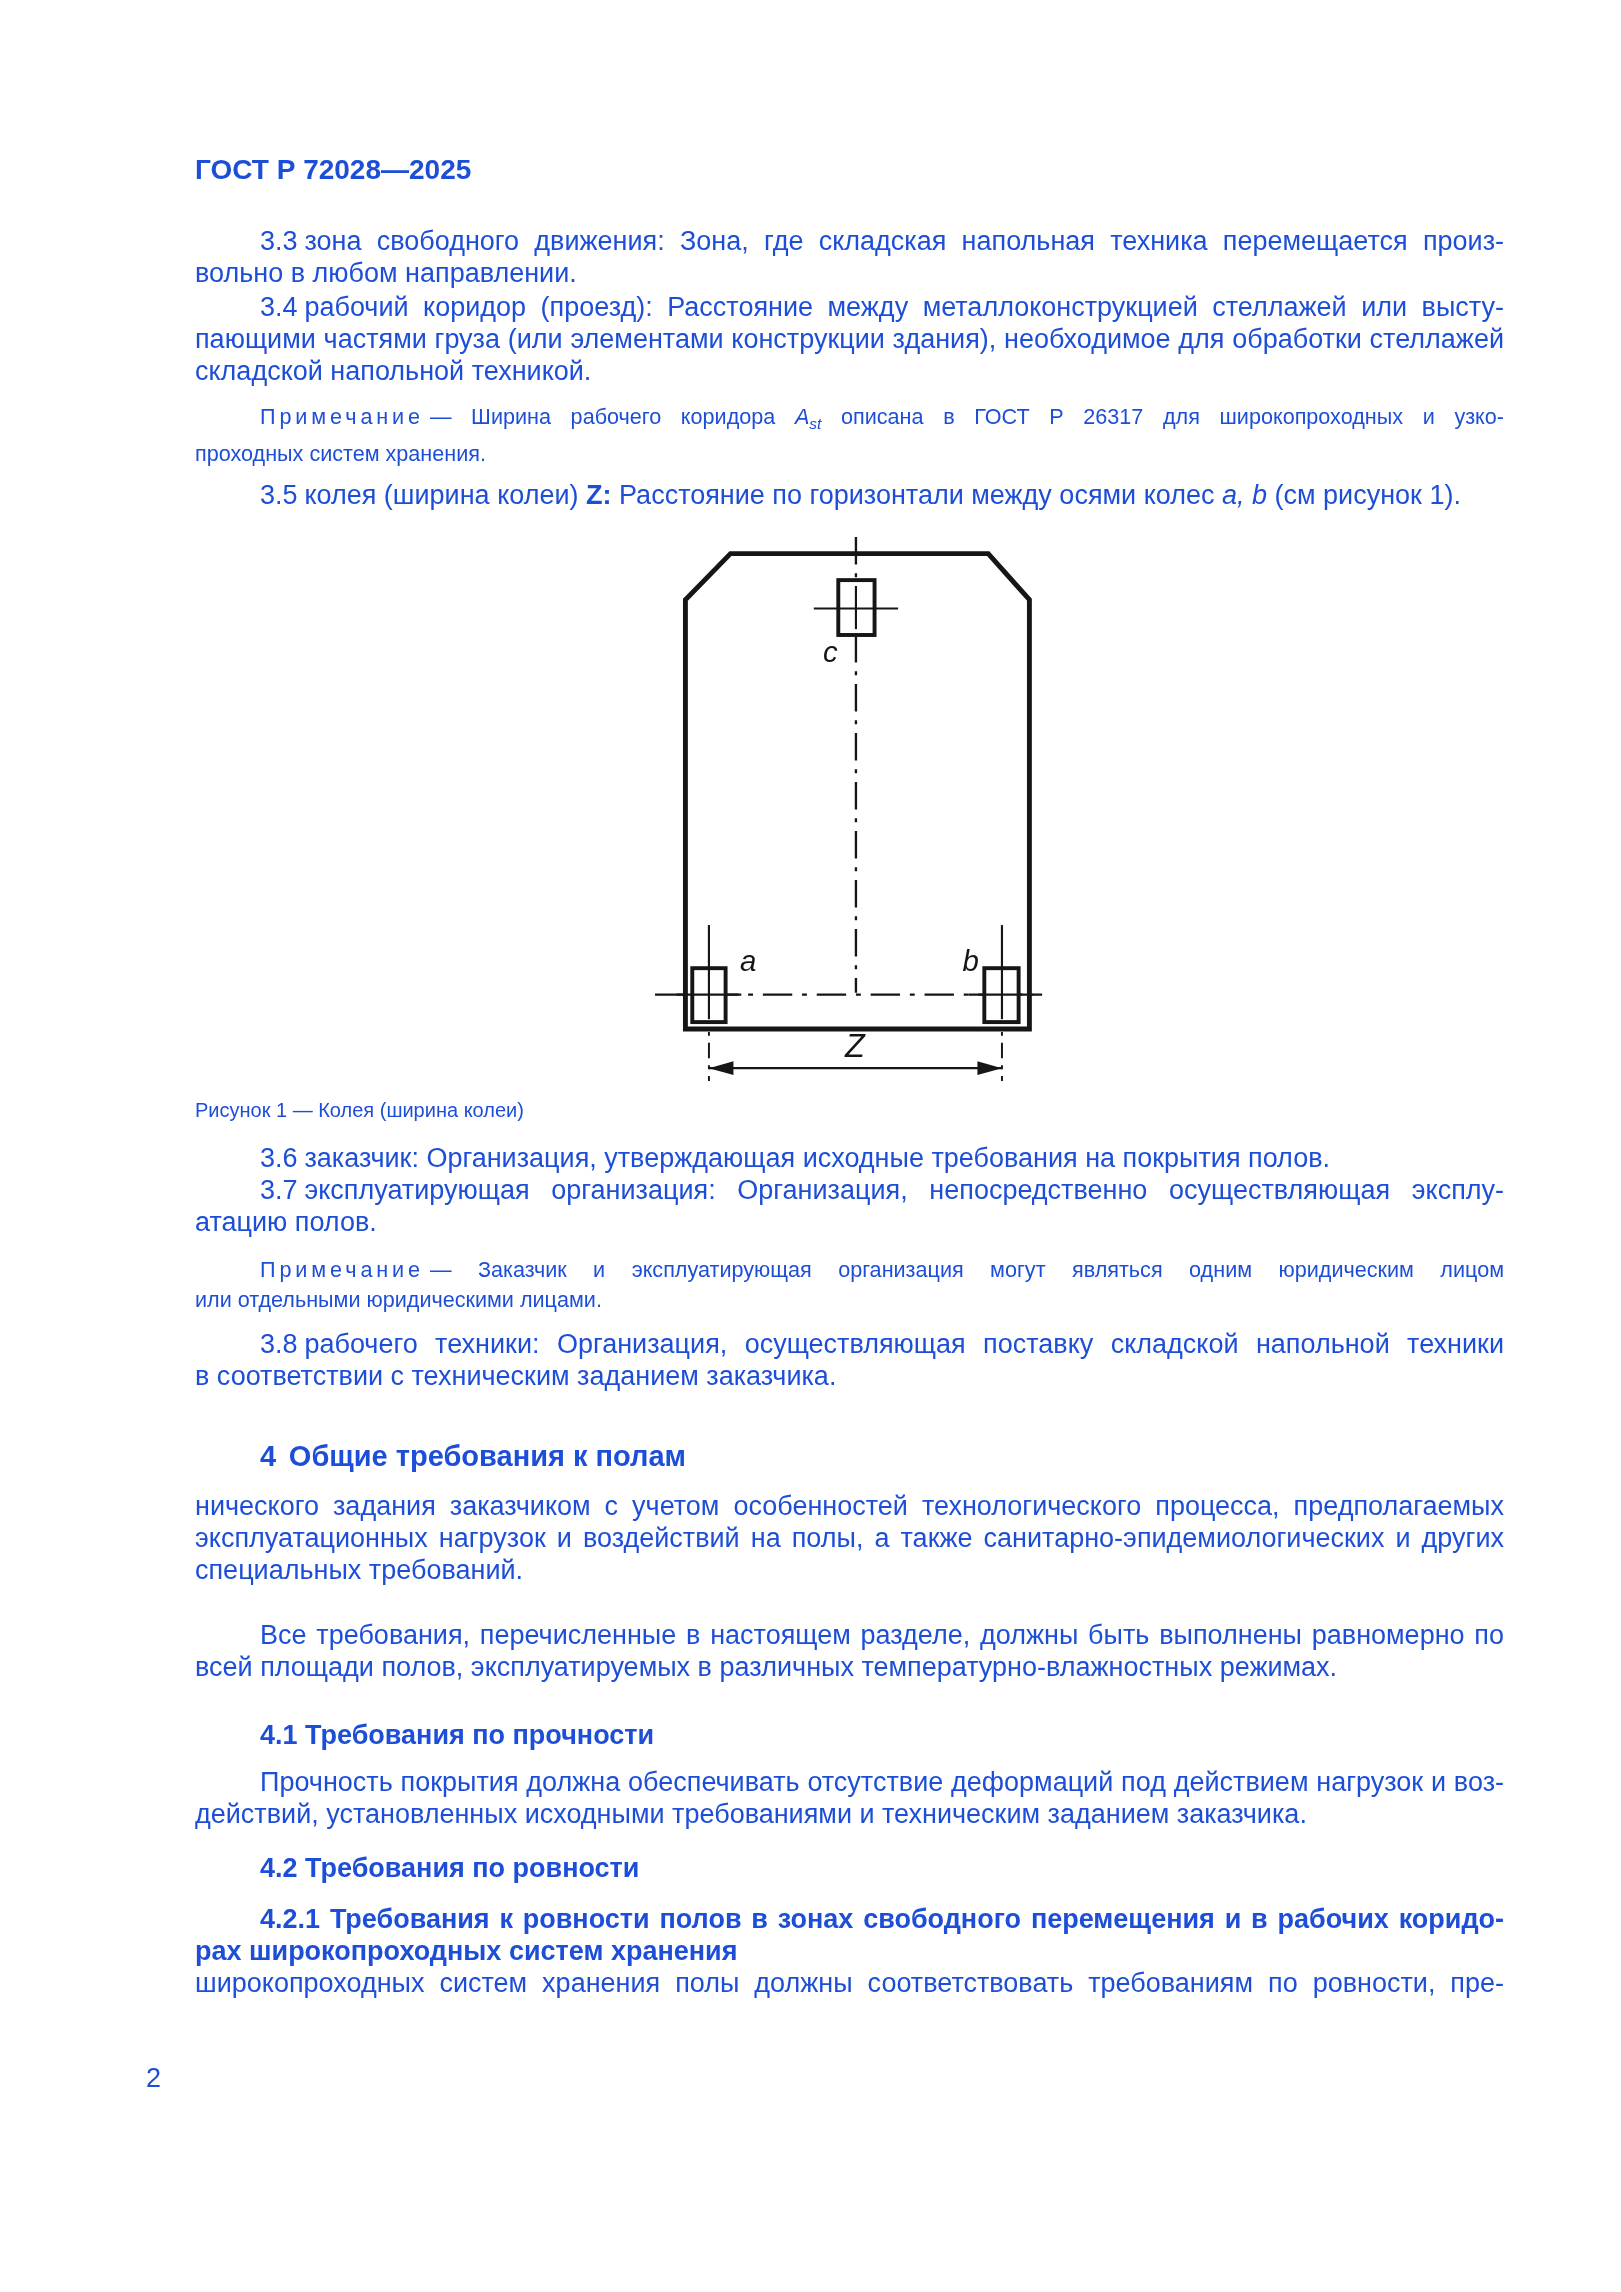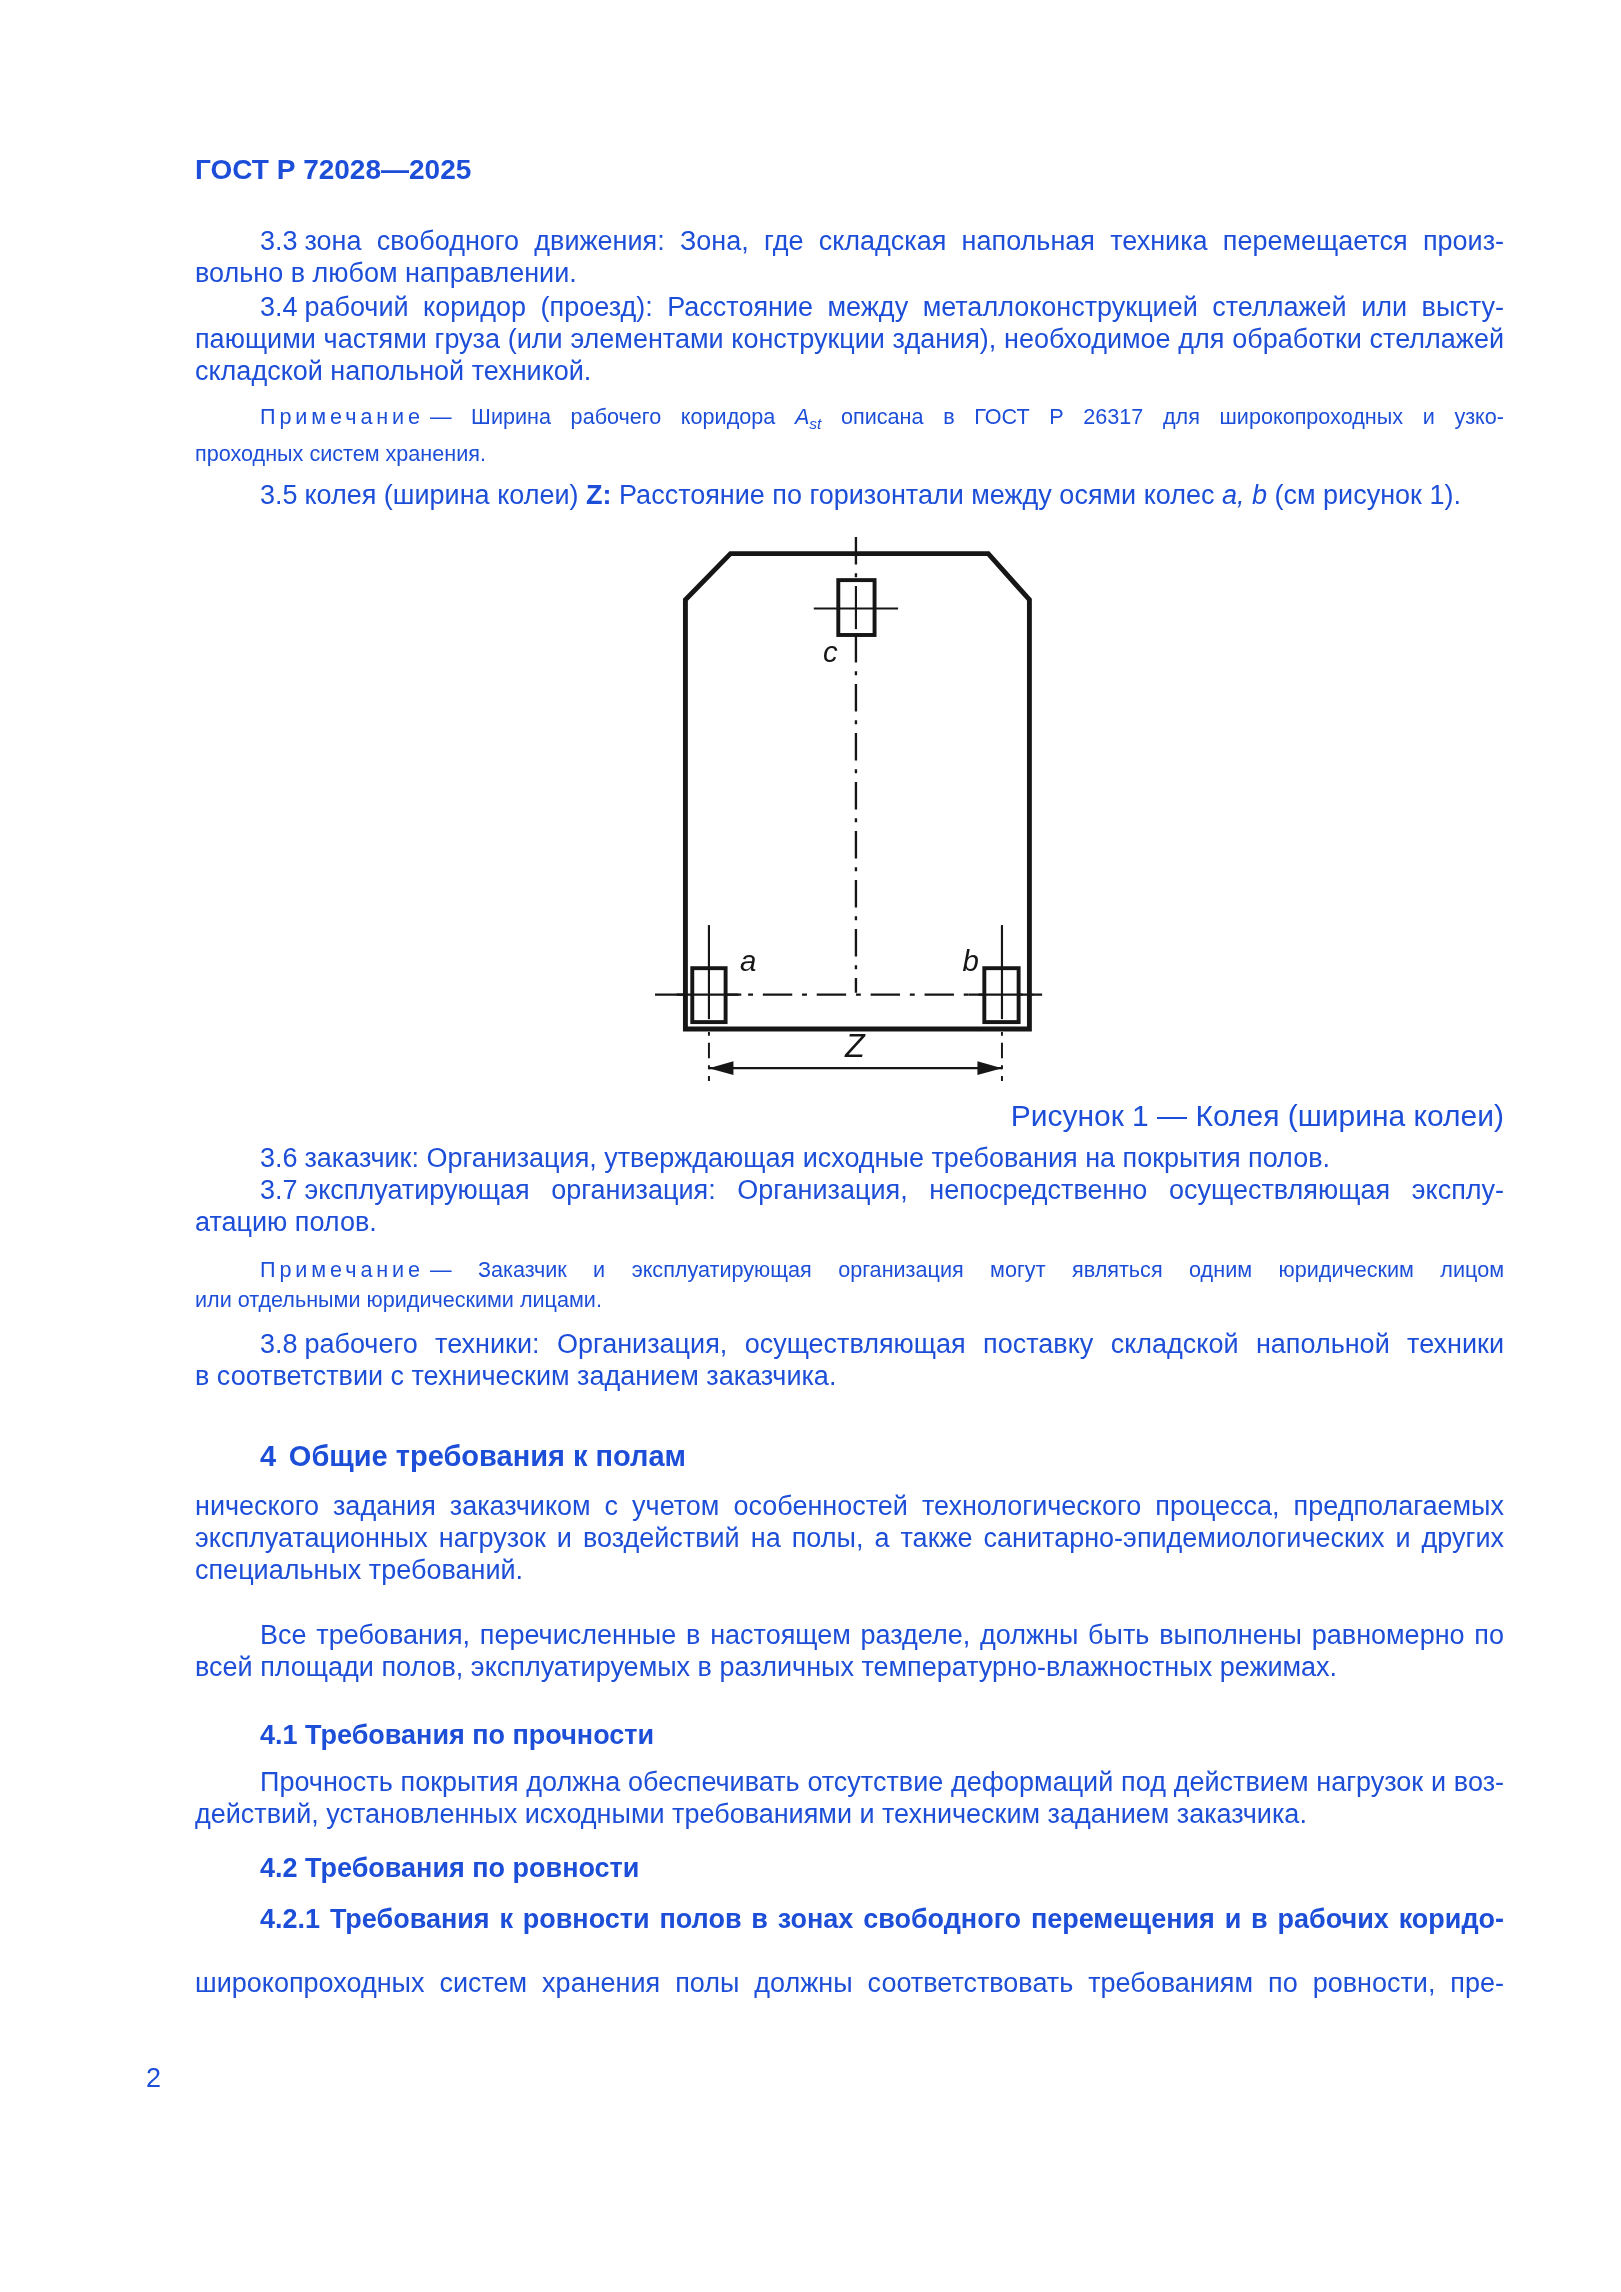--- a/index.html
+++ b/index.html
@@ -16,21 +16,21 @@
   .i   { font-style:italic; }
   .bi  { font-weight:bold; }
   .num { margin-right:6.9px; }
   .note { font-size:21.6px; line-height:30px; }
   .note .sp { letter-spacing:3.9px; }
   .note .dash { margin-left:5.9px; }
   sub { font-size:0.72em; }
   .h1 { font-weight:bold; font-size:29px; line-height:35px; }
   .h1 .num { margin-right:12.7px; }
   .h2 { font-weight:bold; font-size:27px; line-height:32px; }
-  .caption { position:absolute; left:195px; width:1309px; text-align:right; font-size:30px; }
+  .caption { position:absolute; left:195px; width:1309px; text-align:left; font-size:20px; }
   .pagenum { position:absolute; left:146px; top:2063px; font-size:27px; }
   .fig { position:absolute; left:608px; top:529px; width:490px; height:554px; }
   svg text { font-family:"Liberation Sans", sans-serif; font-style:italic; fill:#161616; }
 </style>
 </head>
 <body>
 
 <div class="page">
 
   <div class="blk hdr" style="top:154px">
@@ -127,20 +127,21 @@
     <div class="ln jl ind"><span>Прочность покрытия должна обеспечивать отсутствие деформаций под действием нагрузок и воз-</span></div>
     <div class="ln"><span>действий, установленных исходными требованиями и техническим заданием заказчика.</span></div>
   </div>
 
   <div class="blk h2" style="top:1852px">
     <div class="ln ind"><span>4.2 Требования по ровности</span></div>
   </div>
 
   <div class="blk h2" style="top:1903px">
     <div class="ln jl ind"><span>4.2.1 Требования к ровности полов в зонах свободного перемещения и в рабочих коридо-</span></div>
+    <div class="ln"><span>рах широкопроходных систем хранения</span></div>
   </div>
 
   <div class="blk" style="top:1967px">
     <div class="ln jl"><span>широкопроходных систем хранения полы должны соответствовать требованиям по ровности, пре-</span></div>
   </div>
 
   <div class="pagenum">
     <span>2</span>
   </div>
 

